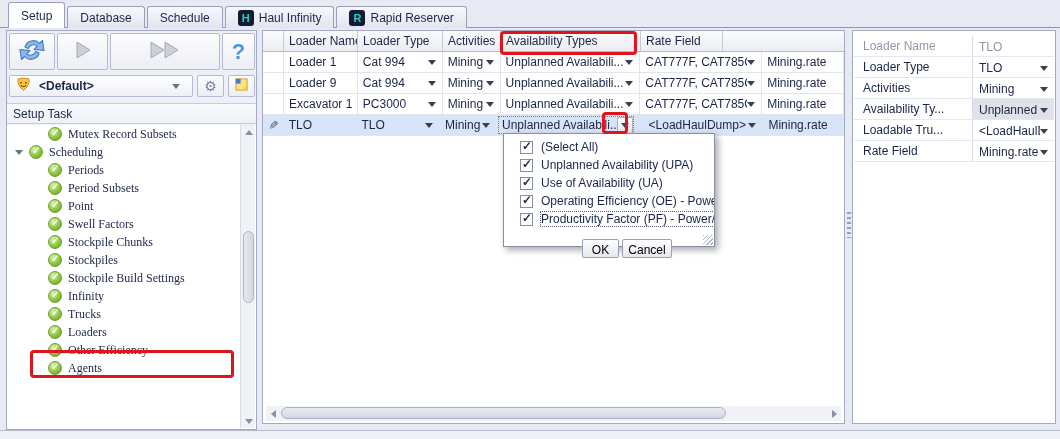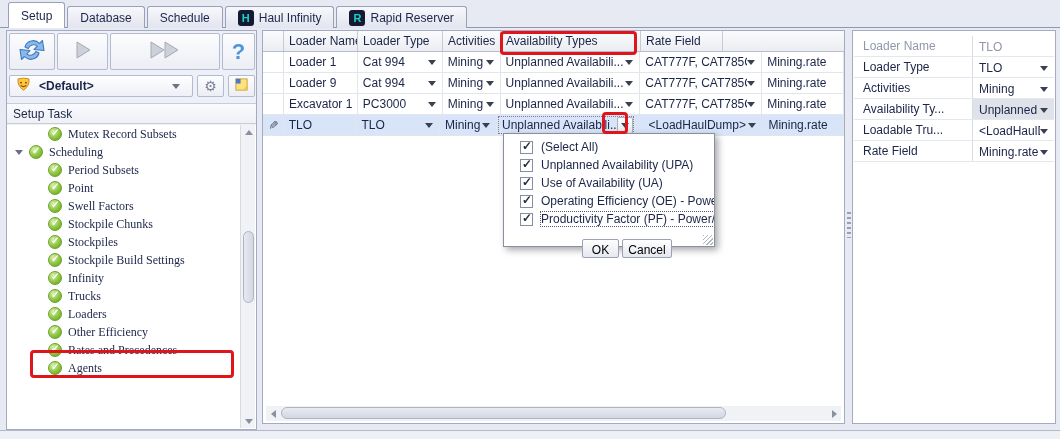--- a/index.html
+++ b/index.html
@@ -236,20 +236,25 @@
     <span class="tw-label">Mutex Record Subsets</span>
   </div>
       <div class="tree-row lvl0">
     <span class="tw-arrow"></span>
     <span class="check-ball"></span>
     <span class="tw-label">Scheduling</span>
   </div>
       <div class="tree-row lvl1">
 
     <span class="check-ball"></span>
+    <span class="tw-label">Periods</span>
+  </div>
+      <div class="tree-row lvl1">
+
+    <span class="check-ball"></span>
     <span class="tw-label">Period Subsets</span>
   </div>
       <div class="tree-row lvl1">
 
     <span class="check-ball"></span>
     <span class="tw-label">Point</span>
   </div>
       <div class="tree-row lvl1">
 
     <span class="check-ball"></span>
@@ -282,25 +287,20 @@
   </div>
       <div class="tree-row lvl1">
 
     <span class="check-ball"></span>
     <span class="tw-label">Loaders</span>
   </div>
       <div class="tree-row lvl1">
 
     <span class="check-ball"></span>
     <span class="tw-label">Other Efficiency</span>
-  </div>
-      <div class="tree-row lvl1">
-
-    <span class="check-ball"></span>
-    <span class="tw-label">Rates and Precedences</span>
   </div>
       <div class="tree-row lvl1">
 
     <span class="check-ball"></span>
     <span class="tw-label">Agents</span>
   </div>
     </div>
 
   <div class="vscroll">
     <div class="vs-up">

